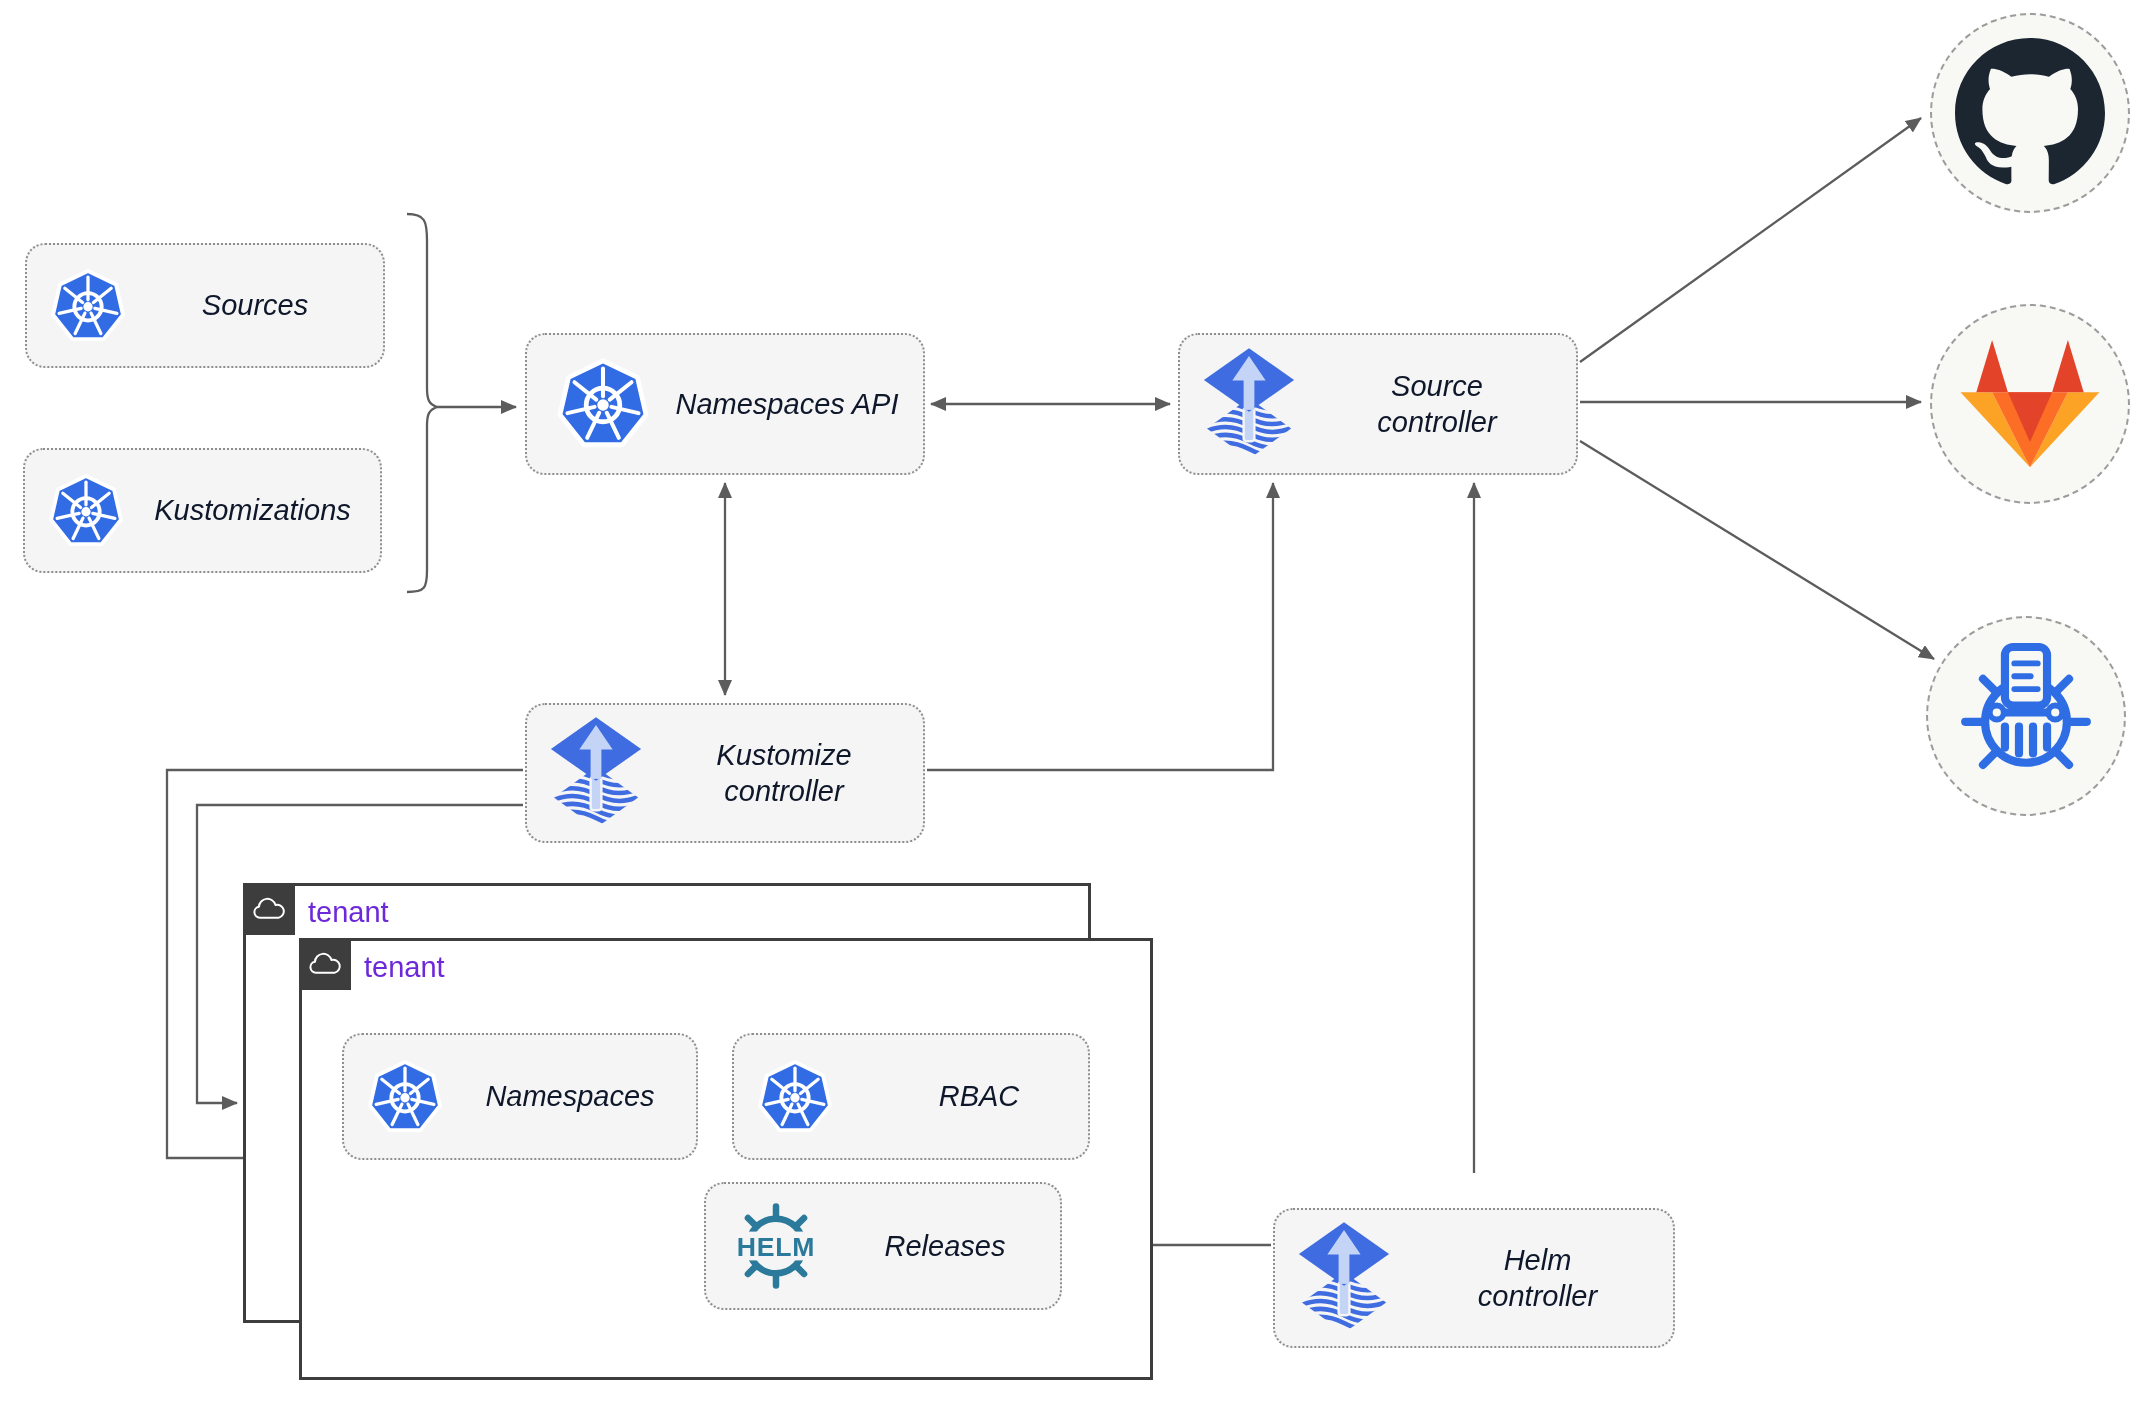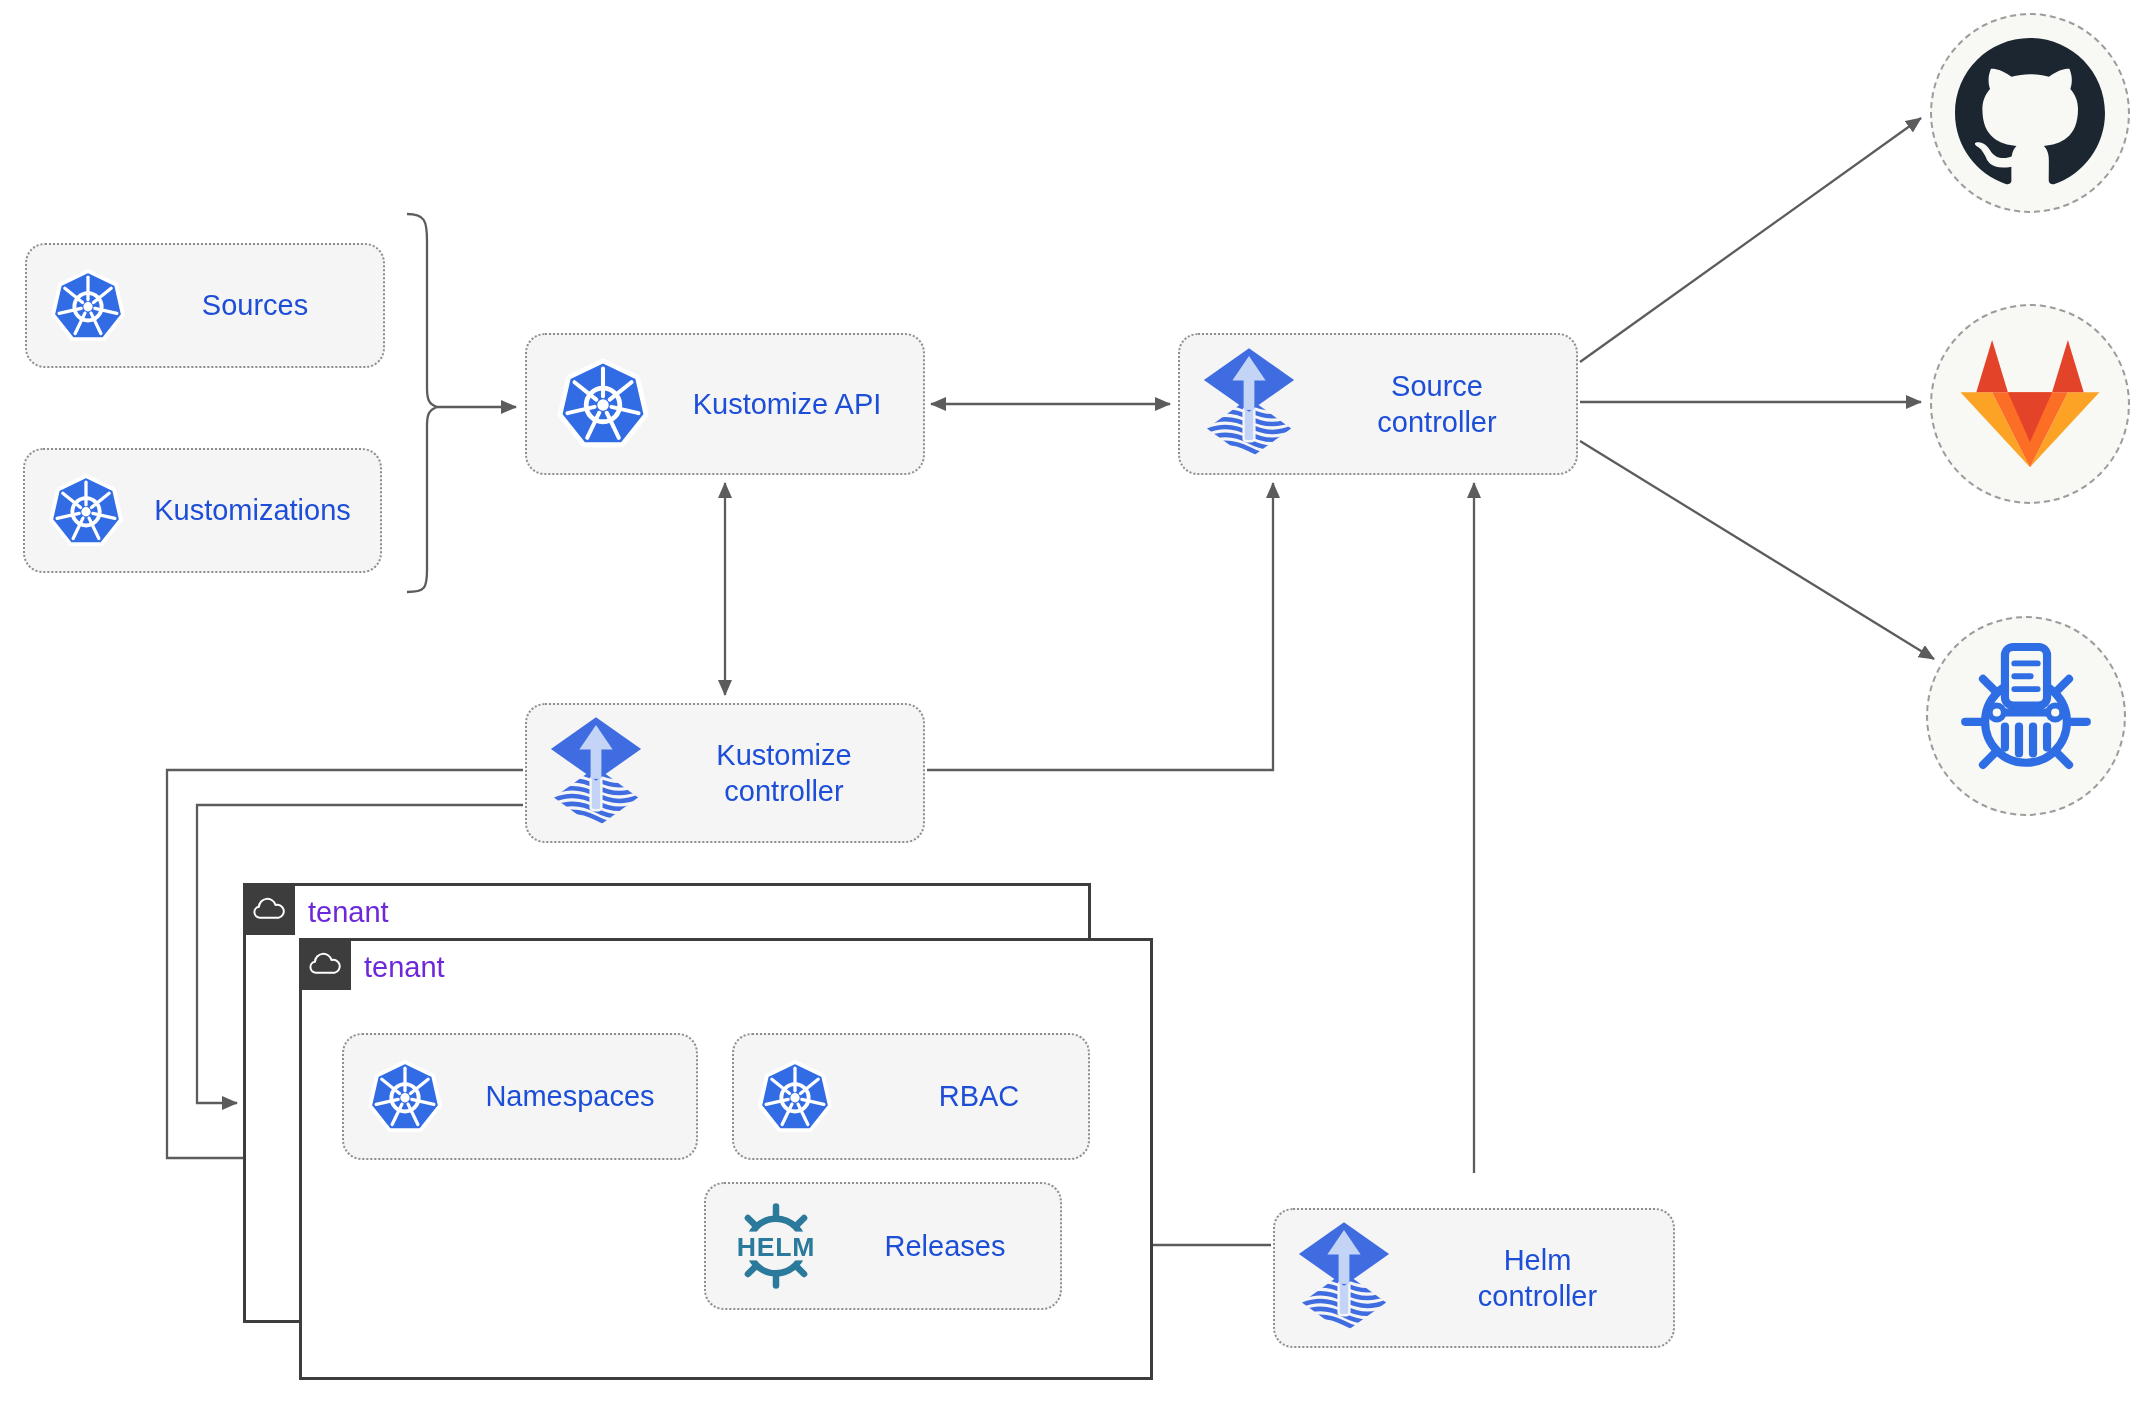--- a/index.html
+++ b/index.html
@@ -2,21 +2,21 @@
 <html><head>
 <meta charset="utf-8">
 <style>
   html,body{margin:0;padding:0;background:#ffffff;}
   #page{position:relative;width:2144px;height:1407px;background:#ffffff;overflow:hidden;
         font-family:"Liberation Sans",sans-serif;}
   svg.layer{position:absolute;left:0;top:0;pointer-events:none;}
   .node{position:absolute;background:#f5f5f5;border:2px dotted #8e8e8e;border-radius:20px;
         display:flex;align-items:center;box-sizing:border-box;}
   .node .icon{flex:0 0 auto;margin-left:22px;display:flex;align-items:center;}
-  .node .lbl{flex:1 1 auto;text-align:center;font-size:29px;color:#1d4ed8;line-height:1.25;}
+  .node .lbl{flex:1 1 auto;text-align:center;font-size:29px;color:#0f172a;line-height:1.25;font-style:italic;}
   .node.ctrl .lbl span{display:inline-block;max-width:190px;}
   .tenant{position:absolute;background:#ffffff;border:3px solid #3d3d3d;box-sizing:border-box;}
   .tenant-head{position:absolute;left:-3px;top:-3px;width:52px;height:52px;background:#3d3d3d;
         display:flex;align-items:center;justify-content:center;}
   .tenant-lbl{position:absolute;left:62px;top:10px;font-size:29px;color:#6d28d9;}
   .extcircle{position:absolute;width:200px;height:200px;border-radius:50%;
         border:2px dashed #9c9c9c;background:#f8f8f5;box-sizing:border-box;
         display:flex;align-items:center;justify-content:center;}
 </style>
 </head>
@@ -170,21 +170,21 @@
       </span>
     <span class="lbl">Kustomizations</span>
   </div>
 
   <div class="node" style="left:525px;top:333px;width:400px;height:142px;">
     <span class="icon" style="margin-left:28px">
       <svg width="96" height="96" viewBox="0 0 100 100">
           <use href="#k8s-logo"></use>
         </svg>
       </span>
-    <span class="lbl">Kustomize API</span>
+    <span class="lbl">Namespaces API</span>
   </div>
 
   <div class="node ctrl" style="left:525px;top:703px;width:400px;height:140px;">
     <span class="icon" style="margin-left:20px">
       <svg width="98" height="114" viewBox="0 0 100 116">
           <use href="#flux-logo"></use>
         </svg>
       </span>
     <span class="lbl"><span>Kustomize controller</span></span>
   </div>

